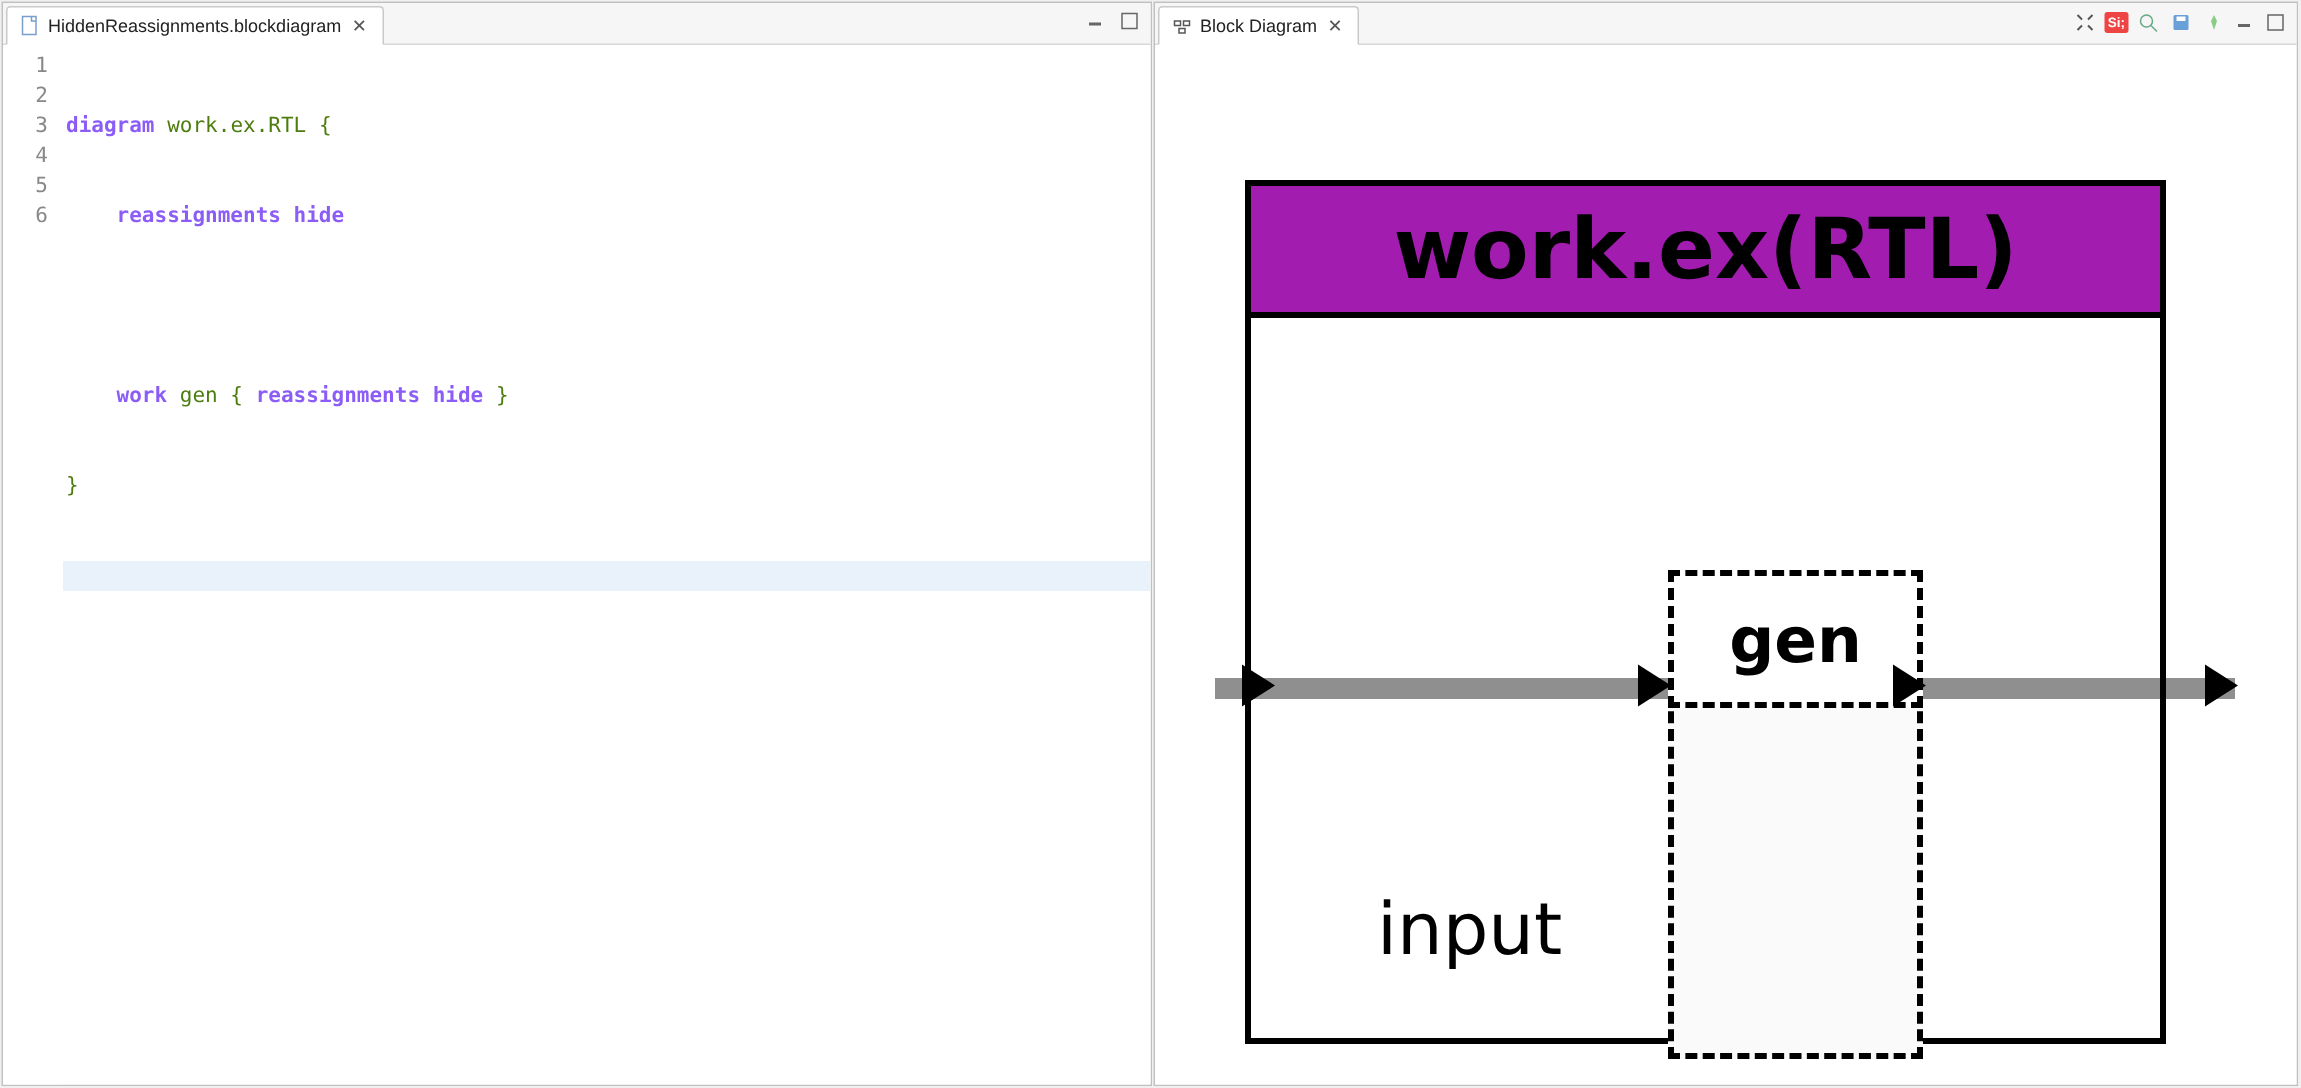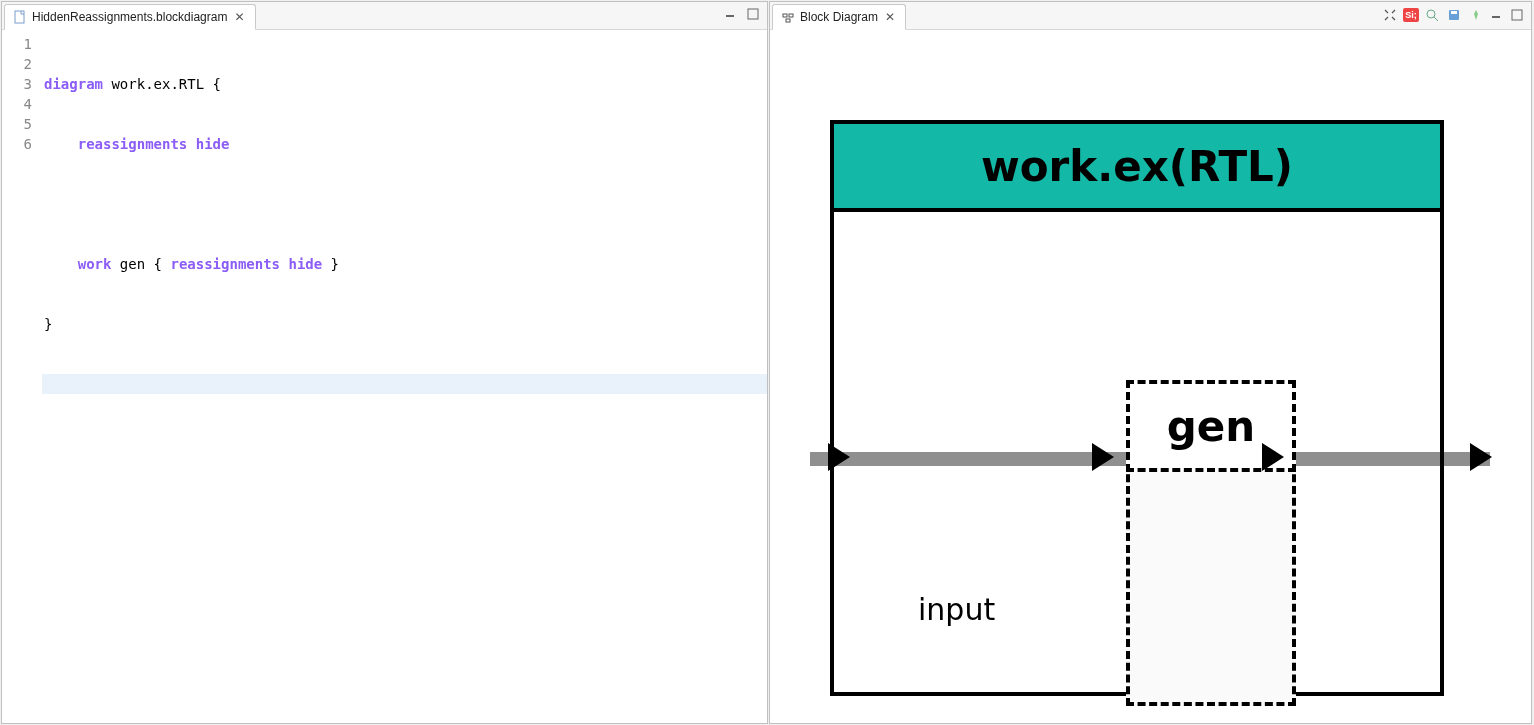--- a/index.html
+++ b/index.html
@@ -92,21 +92,21 @@
   }
   .code {
     flex: 1;
     padding: 4px 0 4px 0;
     position: relative;
     white-space: pre;
   }
   .code-line { height: 20px; padding-left: 2px; }
   .code-line.current { background: #e9f1fb; }
   .kw { color: #8b5cf6; font-weight: bold; }
-  .plain { color: #000000; }
+  .plain { color: #4d7c0f; }
 
   
   .diagram-area {
     flex: 1;
     position: relative;
     background: #ffffff;
     overflow: hidden;
   }
   .toolbar-right {
     position: absolute;
@@ -144,48 +144,48 @@
     position: absolute;
     left: -4px; top: -4px;
     width: 614px;
     height: 92px;
     border: 4px solid #000;
     display:flex;
     align-items:center;
     justify-content:center;
     font-family: "DejaVu Sans","Segoe UI",sans-serif;
     font-weight: 800;
-    font-size: 42px;
+    font-size: 56px;
     color: #000;
-    background: #14b8a6;
+    background: #a21caf;
   }
   .bd-gen {
     position: absolute;
-    left: 292px;
+    left: 278px;
     top: 256px;
     width: 170px;
     height: 326px;
     border: 4px dashed #000;
     background: #fafafa;
   }
   .bd-gen-title {
     position: absolute;
     left: -4px; top: -4px; width: 170px; height: 92px;
     border: 4px dashed #000;
     display:flex; align-items:center; justify-content:center;
     font-family: "DejaVu Sans","Segoe UI",sans-serif;
     font-weight: 800;
     font-size: 42px;
     color: #000;
     background: #fff;
   }
   .input-label, .output-label {
     position: absolute;
     font-family: "DejaVu Sans","Segoe UI",sans-serif;
-    font-size: 30px;
+    font-size: 48px;
     color: #000;
   }
   .input-label { left: 84px; top: 468px; }
   .output-label { left: 502px; top: 468px; }
 
   .wire {
     position: absolute;
     height: 14px;
     background: #8f8f8f;
     top: 422px;

